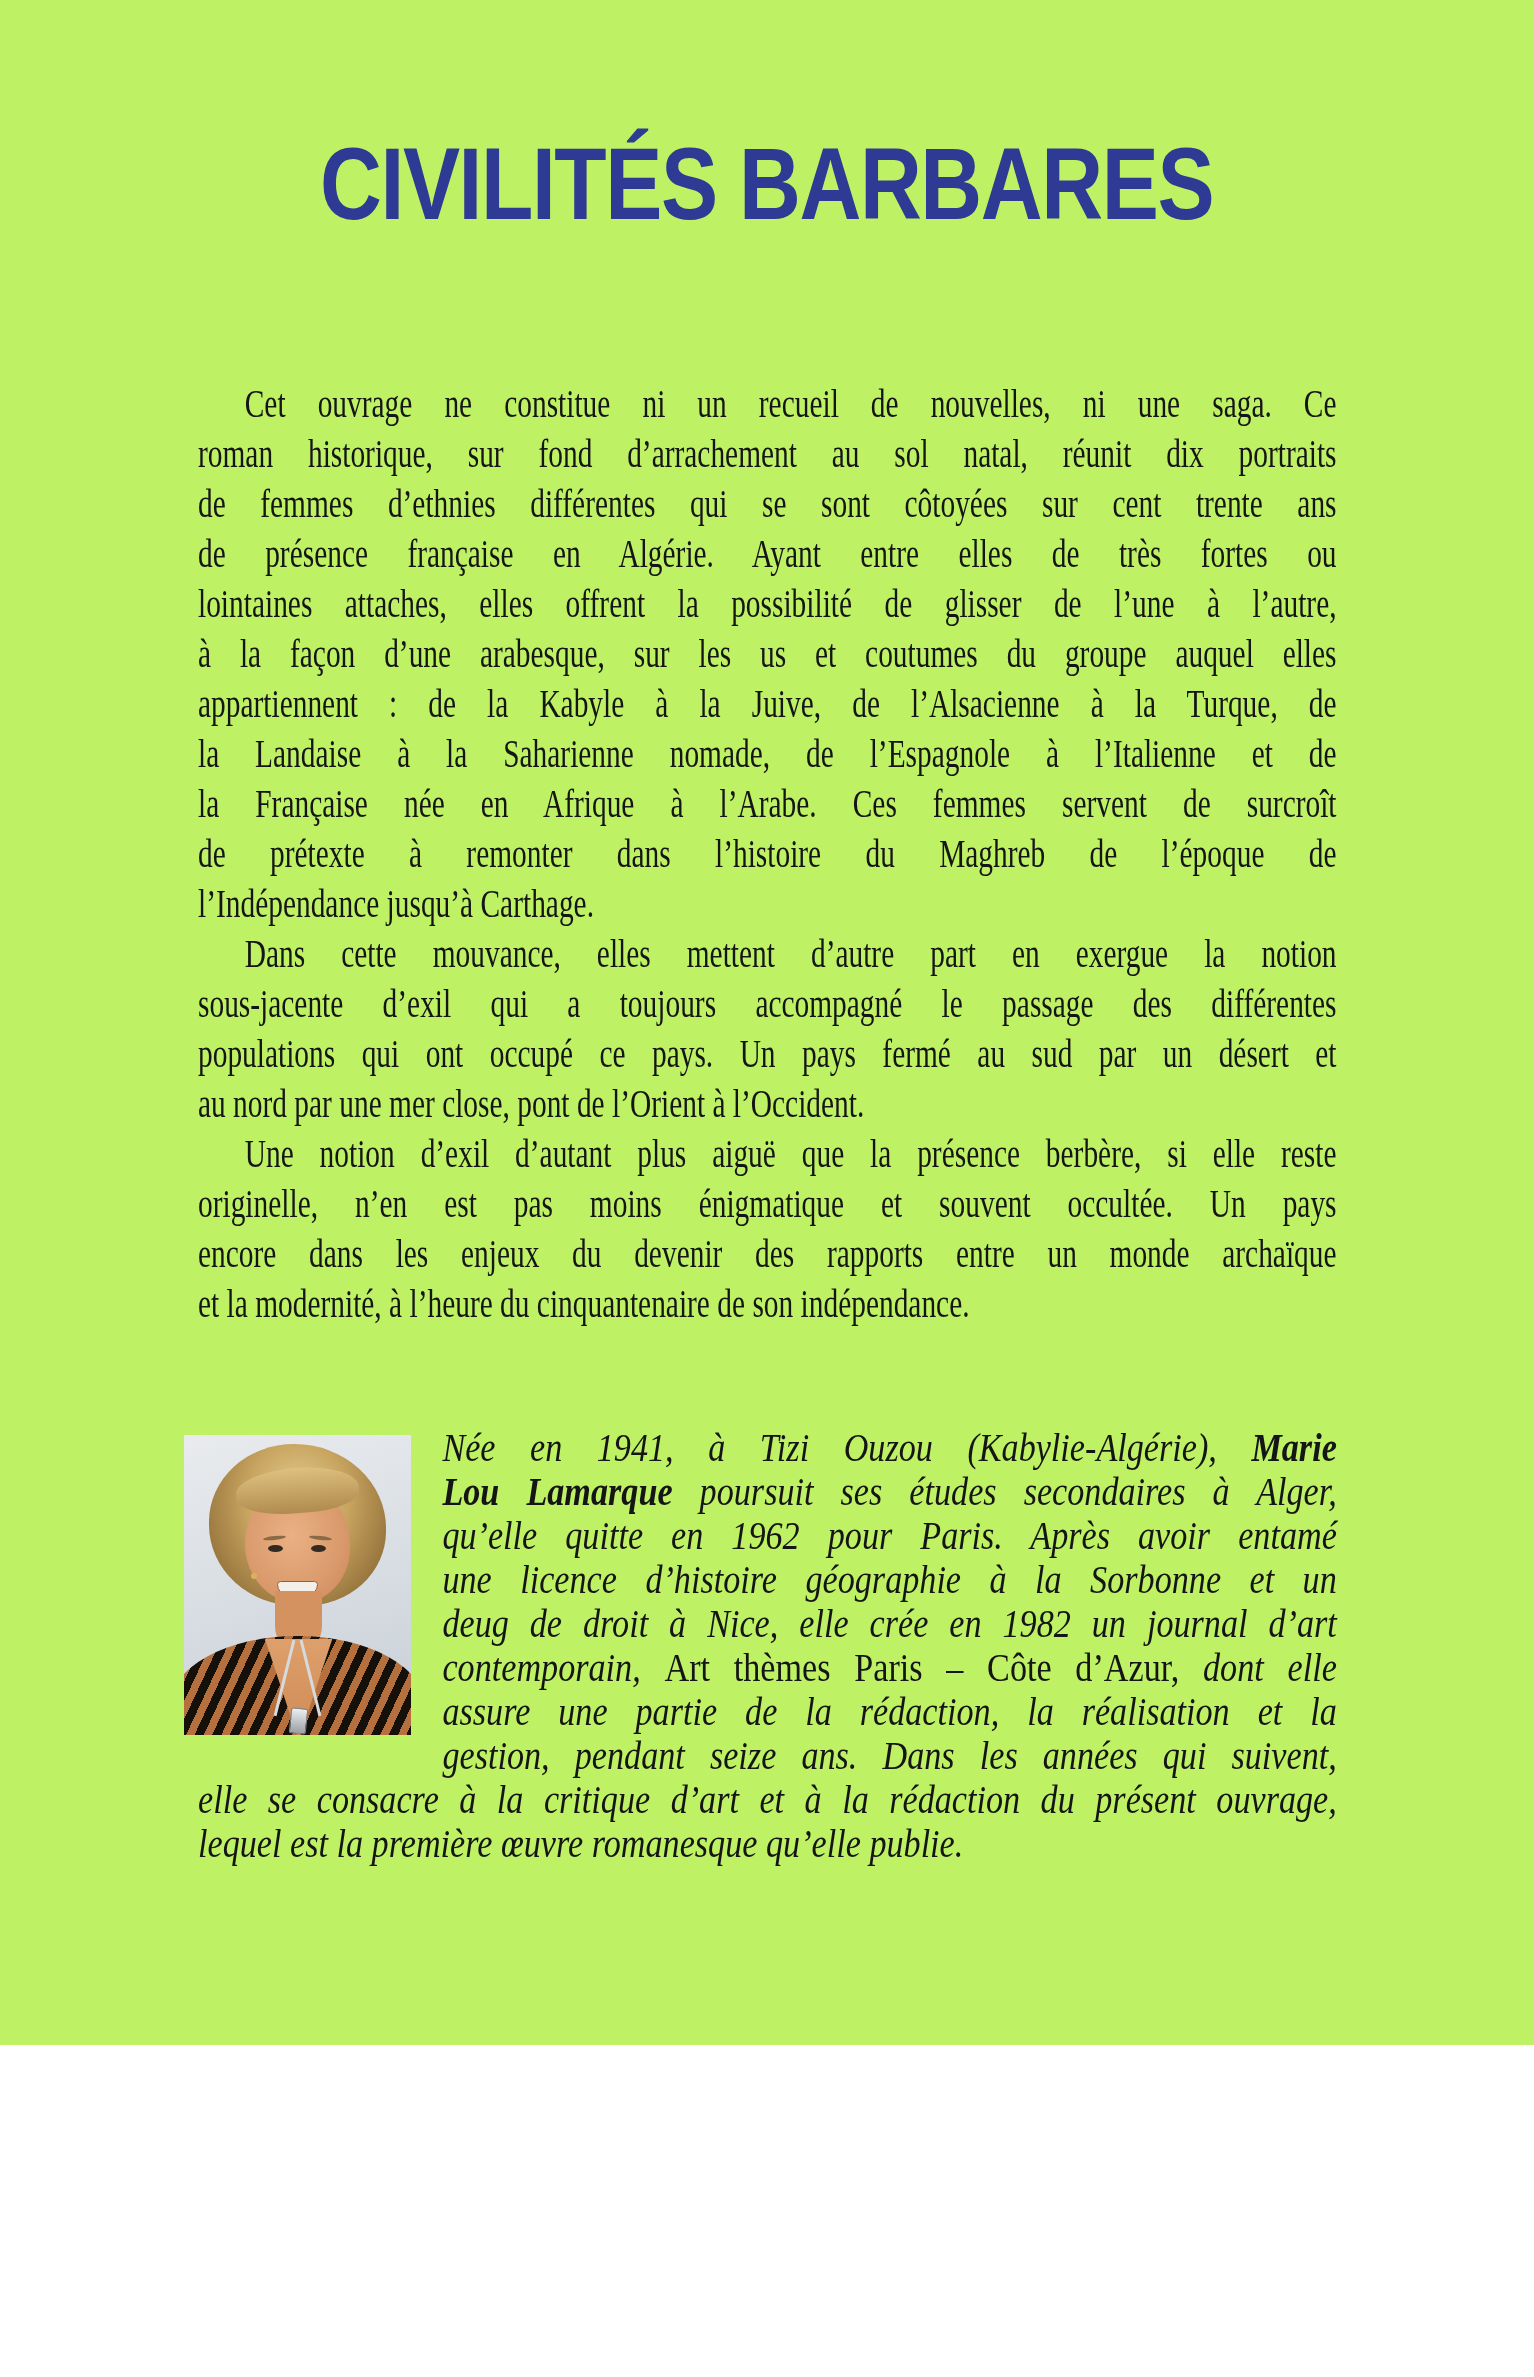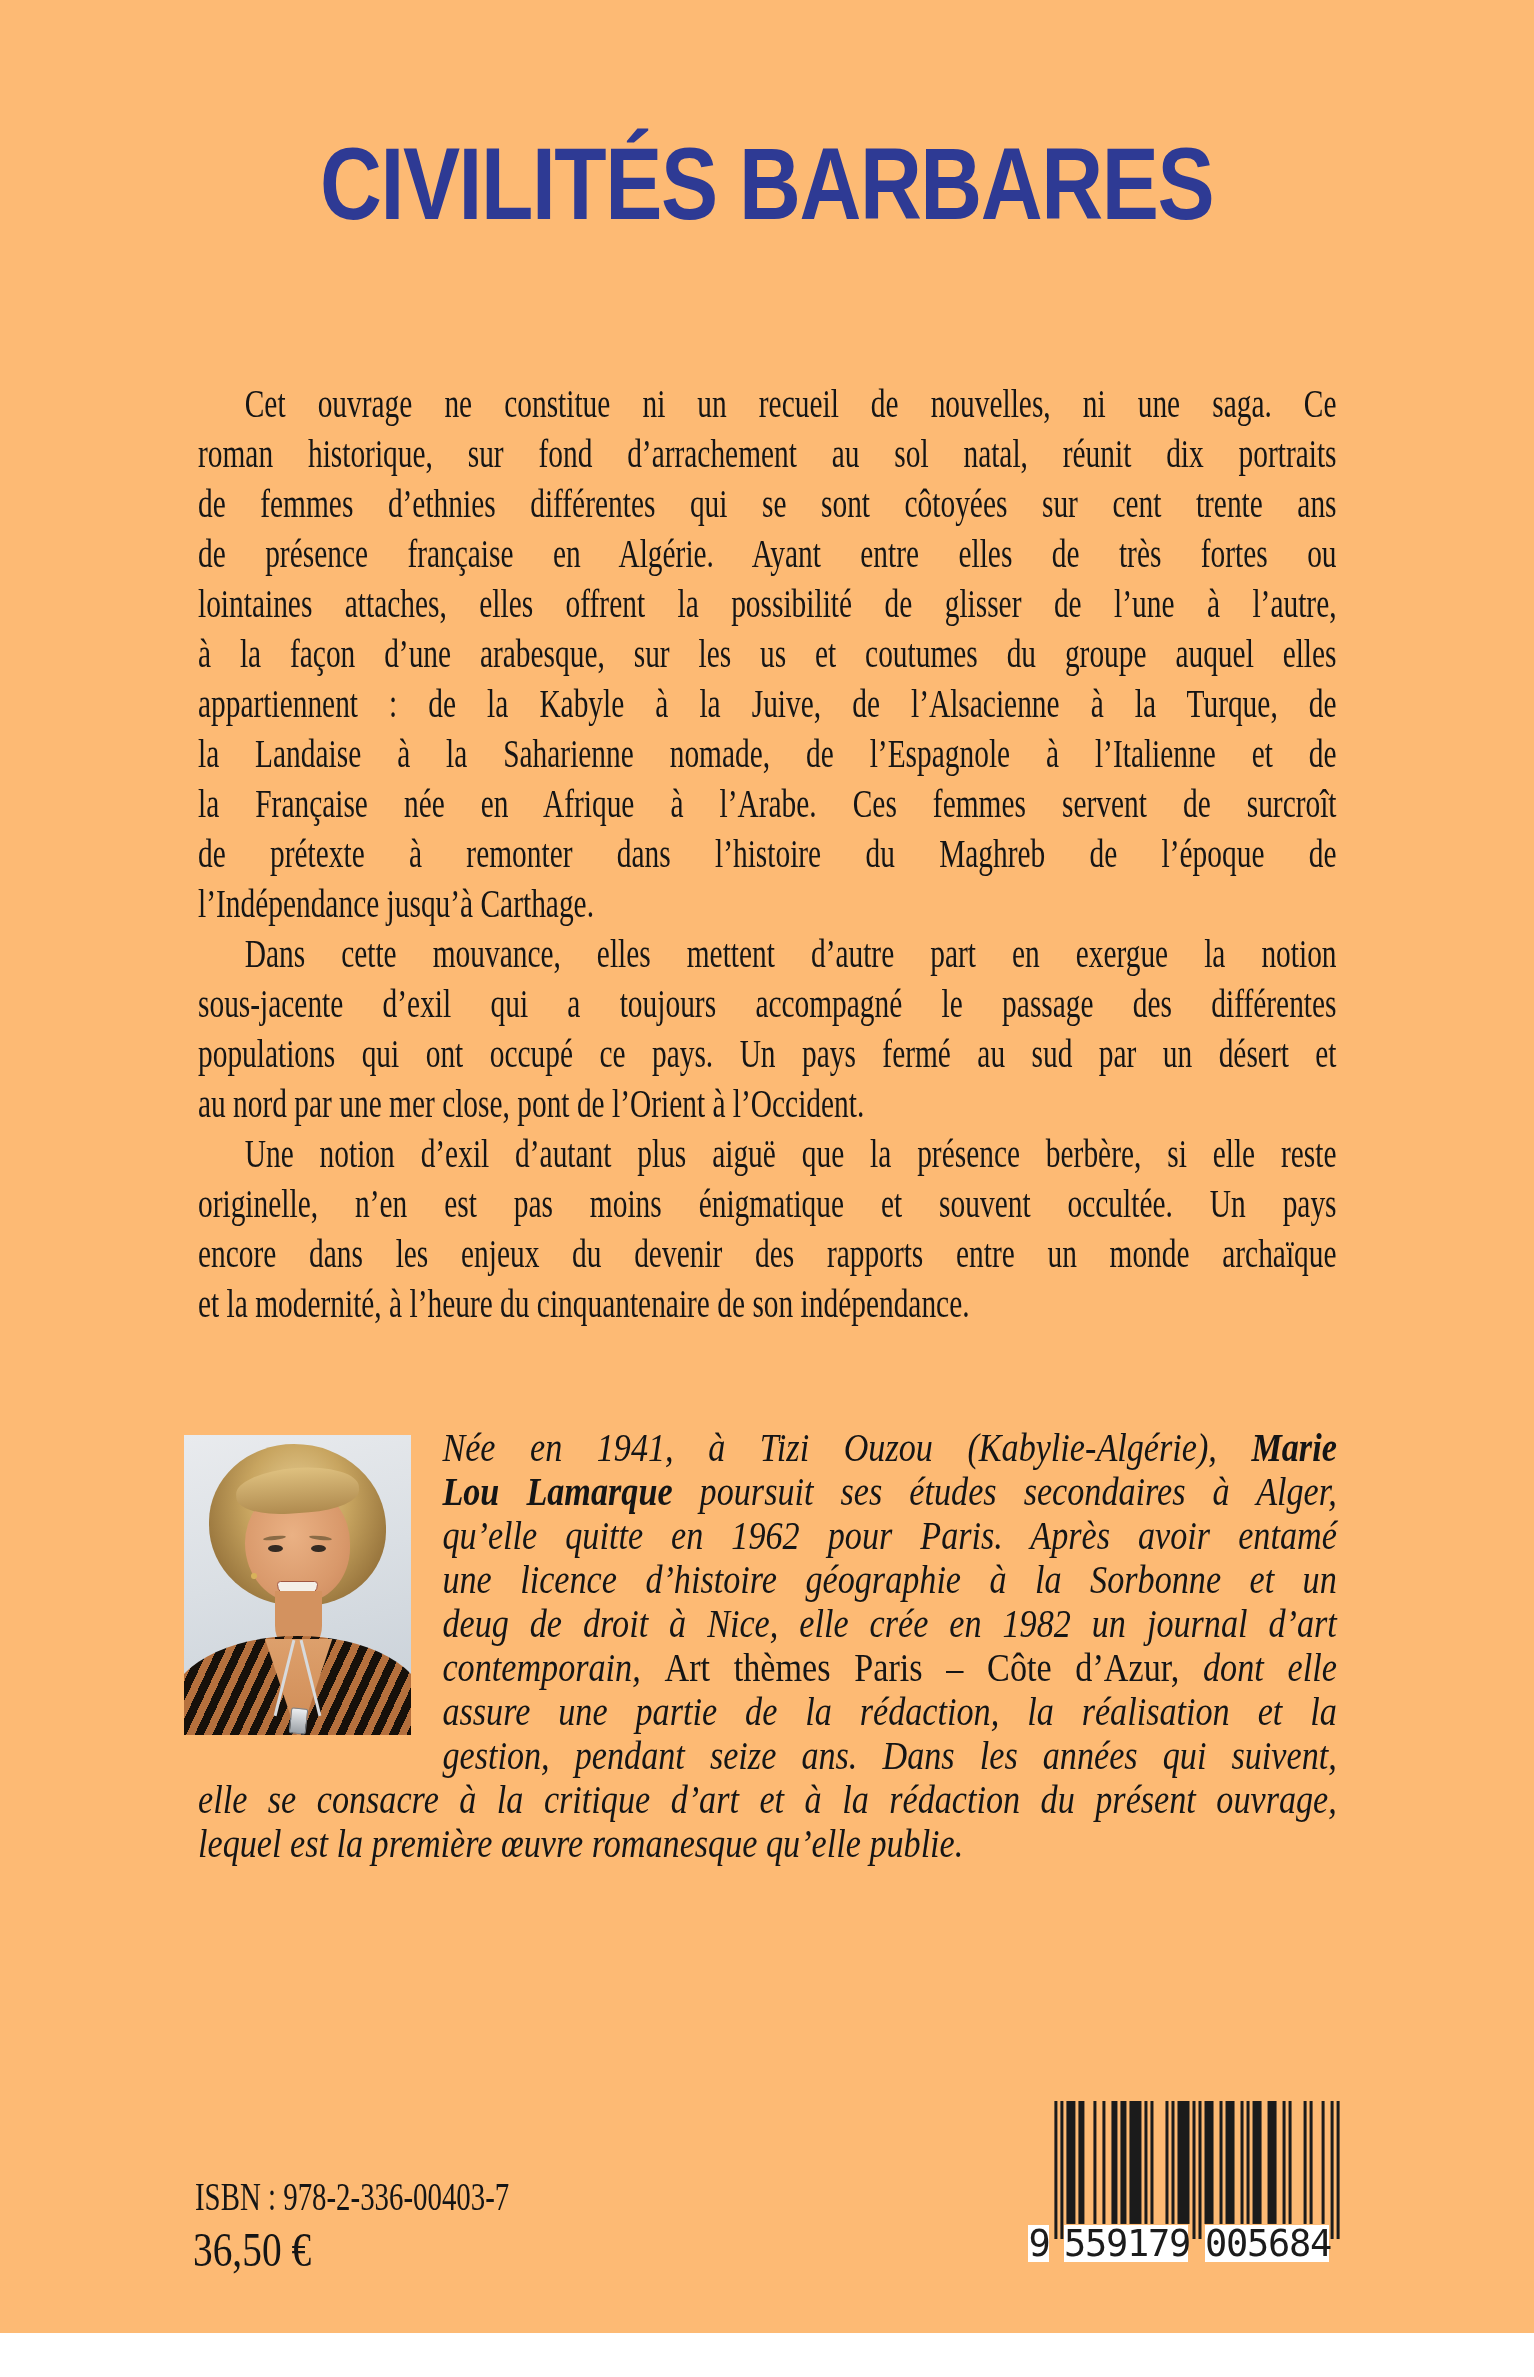--- a/index.html
+++ b/index.html
@@ -1,16 +1,16 @@
 <!DOCTYPE html>
 <html style="font-size:13.4px"><head>
 <meta charset="utf-8">
 <style>
   html,body{margin:0;padding:0;background:#ffffff;}
-  .page{position:relative;width:1534px;height:2333px;background:#fdba74;overflow:hidden;
+  .page{position:relative;width:1534px;height:2045px;background:#bef264;overflow:hidden;
         font-family:"Liberation Serif","DejaVu Serif",serif;color:#151515;}
 
   
   .title-row{position:absolute;top:133px;left:0;width:100%;text-align:center;}
   .book-title{display:inline-block;white-space:nowrap;
       font-family:"Liberation Sans","DejaVu Sans",sans-serif;
       font-weight:bold;font-size:102px;line-height:1;letter-spacing:-1.7px;
       transform:scaleX(0.84);transform-origin:50% 0;}
 
   

